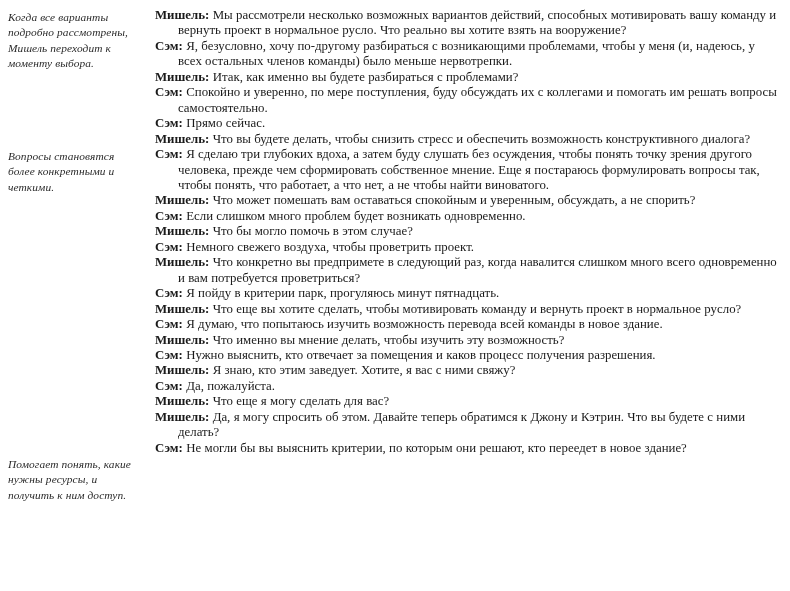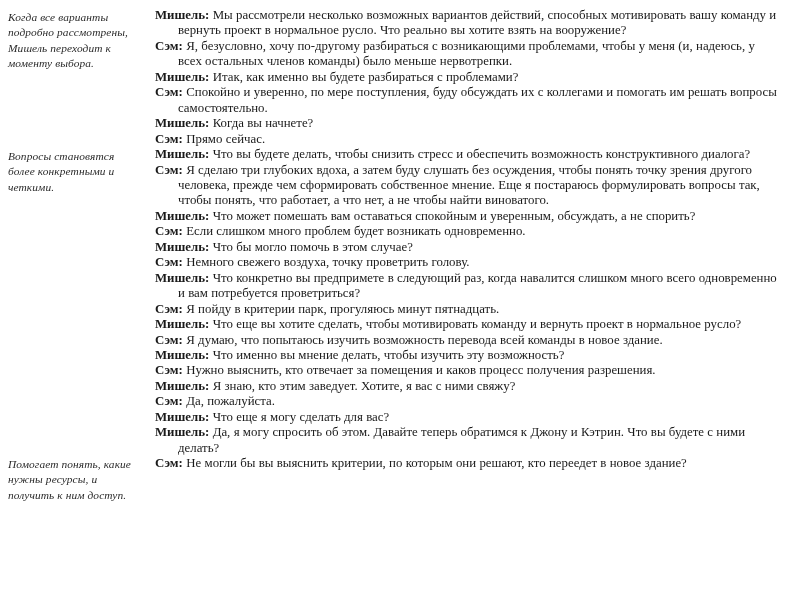--- a/index.html
+++ b/index.html
@@ -74,28 +74,27 @@
       <div class="margin-note" style="top: 10px;">Когда все варианты подробно рассмотрены, Мишель переходит к моменту выбора.</div>
       <div class="margin-note" style="top: 457px;">Помогает понять, какие нужны ресурсы, и получить к ним доступ.</div>
       <div class="margin-note" style="top: 149px;">Вопросы становятся более конкретными и четкими.</div>
     </div>
 
   <div id="dialogue">
       <p class="turn"><span class="speaker">Мишель:</span> <span class="utterance">Мы рассмотрели несколько возможных вариантов действий, способных мотивировать вашу команду и вернуть проект в нормальное русло. Что реально вы хотите взять на вооружение?</span></p>
       <p class="turn"><span class="speaker">Сэм:</span> <span class="utterance">Я, безусловно, хочу по-другому разбираться с возникающими проблемами, чтобы у меня (и, надеюсь, у всех остальных членов команды) было меньше нервотрепки.</span></p>
       <p class="turn"><span class="speaker">Мишель:</span> <span class="utterance">Итак, как именно вы будете разбираться с проблемами?</span></p>
       <p class="turn"><span class="speaker">Сэм:</span> <span class="utterance">Спокойно и уверенно, по мере поступления, буду обсуждать их с коллегами и помогать им решать вопросы самостоятельно.</span></p>
-      <p class="turn"><span class="speaker">Мишель:</span> <span class="utterance">Когда вы начнете?</span></p>
       <p class="turn"><span class="speaker">Сэм:</span> <span class="utterance">Прямо сейчас.</span></p>
       <p class="turn"><span class="speaker">Мишель:</span> <span class="utterance">Что вы будете делать, чтобы снизить стресс и обеспечить возможность конструктивного диалога?</span></p>
       <p class="turn"><span class="speaker">Сэм:</span> <span class="utterance">Я сделаю три глубоких вдоха, а затем буду слушать без осуждения, чтобы понять точку зрения другого человека, прежде чем сформировать собственное мнение. Еще я постараюсь формулировать вопросы так, чтобы понять, что работает, а что нет, а не чтобы найти виноватого.</span></p>
       <p class="turn"><span class="speaker">Мишель:</span> <span class="utterance">Что может помешать вам оставаться спокойным и уверенным, обсуждать, а не спорить?</span></p>
       <p class="turn"><span class="speaker">Сэм:</span> <span class="utterance">Если слишком много проблем будет возникать одновременно.</span></p>
       <p class="turn"><span class="speaker">Мишель:</span> <span class="utterance">Что бы могло помочь в этом случае?</span></p>
-      <p class="turn"><span class="speaker">Сэм:</span> <span class="utterance">Немного свежего воздуха, точку проветрить голову.</span></p>
+      <p class="turn"><span class="speaker">Сэм:</span> <span class="utterance">Немного свежего воздуха, чтобы проветрить проект.</span></p>
       <p class="turn"><span class="speaker">Мишель:</span> <span class="utterance">Что конкретно вы предприметe в следующий раз, когда навалится слишком много всего одновременно и вам потребуется проветриться?</span></p>
       <p class="turn"><span class="speaker">Сэм:</span> <span class="utterance">Я пойду в критерии парк, прогуляюсь минут пятнадцать.</span></p>
       <p class="turn"><span class="speaker">Мишель:</span> <span class="utterance">Что еще вы хотите сделать, чтобы мотивировать команду и вернуть проект в нормальное русло?</span></p>
       <p class="turn"><span class="speaker">Сэм:</span> <span class="utterance">Я думаю, что попытаюсь изучить возможность перевода всей команды в новое здание.</span></p>
       <p class="turn"><span class="speaker">Мишель:</span> <span class="utterance">Что именно вы мнение делать, чтобы изучить эту возможность?</span></p>
       <p class="turn"><span class="speaker">Сэм:</span> <span class="utterance">Нужно выяснить, кто отвечает за помещения и каков процесс получения разрешения.</span></p>
       <p class="turn"><span class="speaker">Мишель:</span> <span class="utterance">Я знаю, кто этим заведует. Хотите, я вас с ними свяжу?</span></p>
       <p class="turn"><span class="speaker">Сэм:</span> <span class="utterance">Да, пожалуйста.</span></p>
       <p class="turn"><span class="speaker">Мишель:</span> <span class="utterance">Что еще я могу сделать для вас?</span></p>
       <p class="turn"><span class="speaker">Мишель:</span> <span class="utterance">Да, я могу спросить об этом. Давайте теперь обратимся к Джону и Кэтрин. Что вы будете с ними делать?</span></p>

